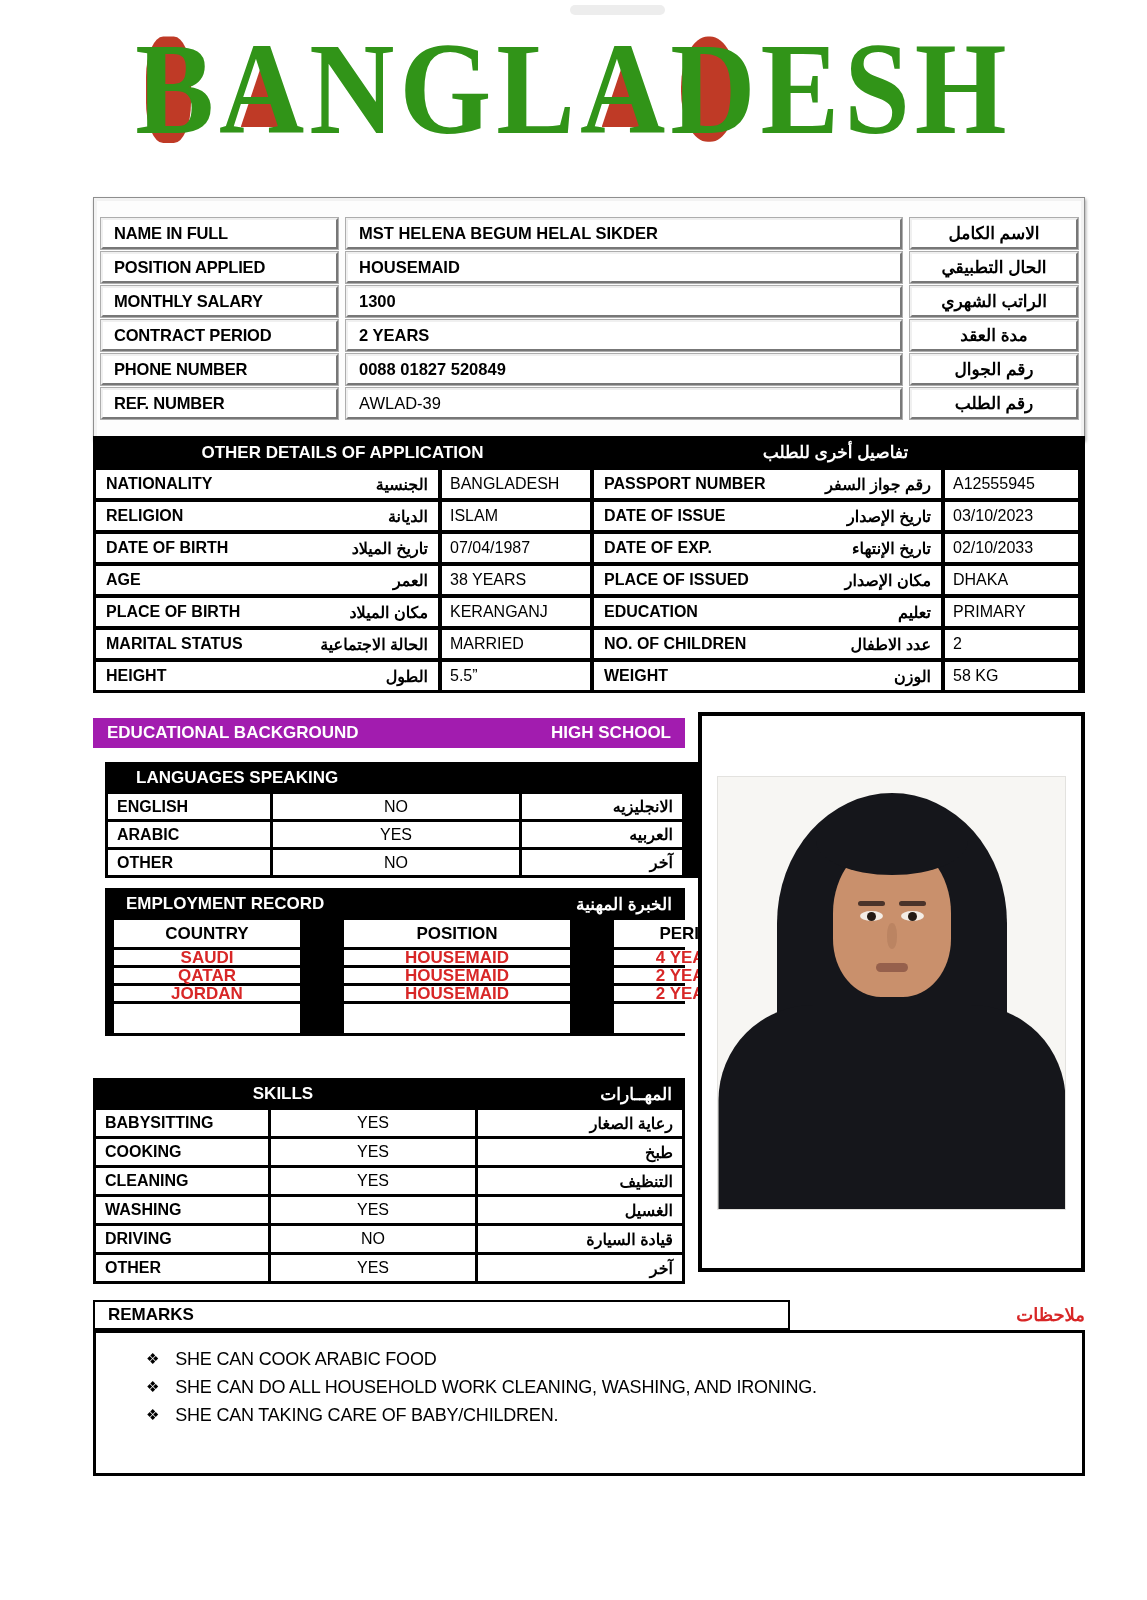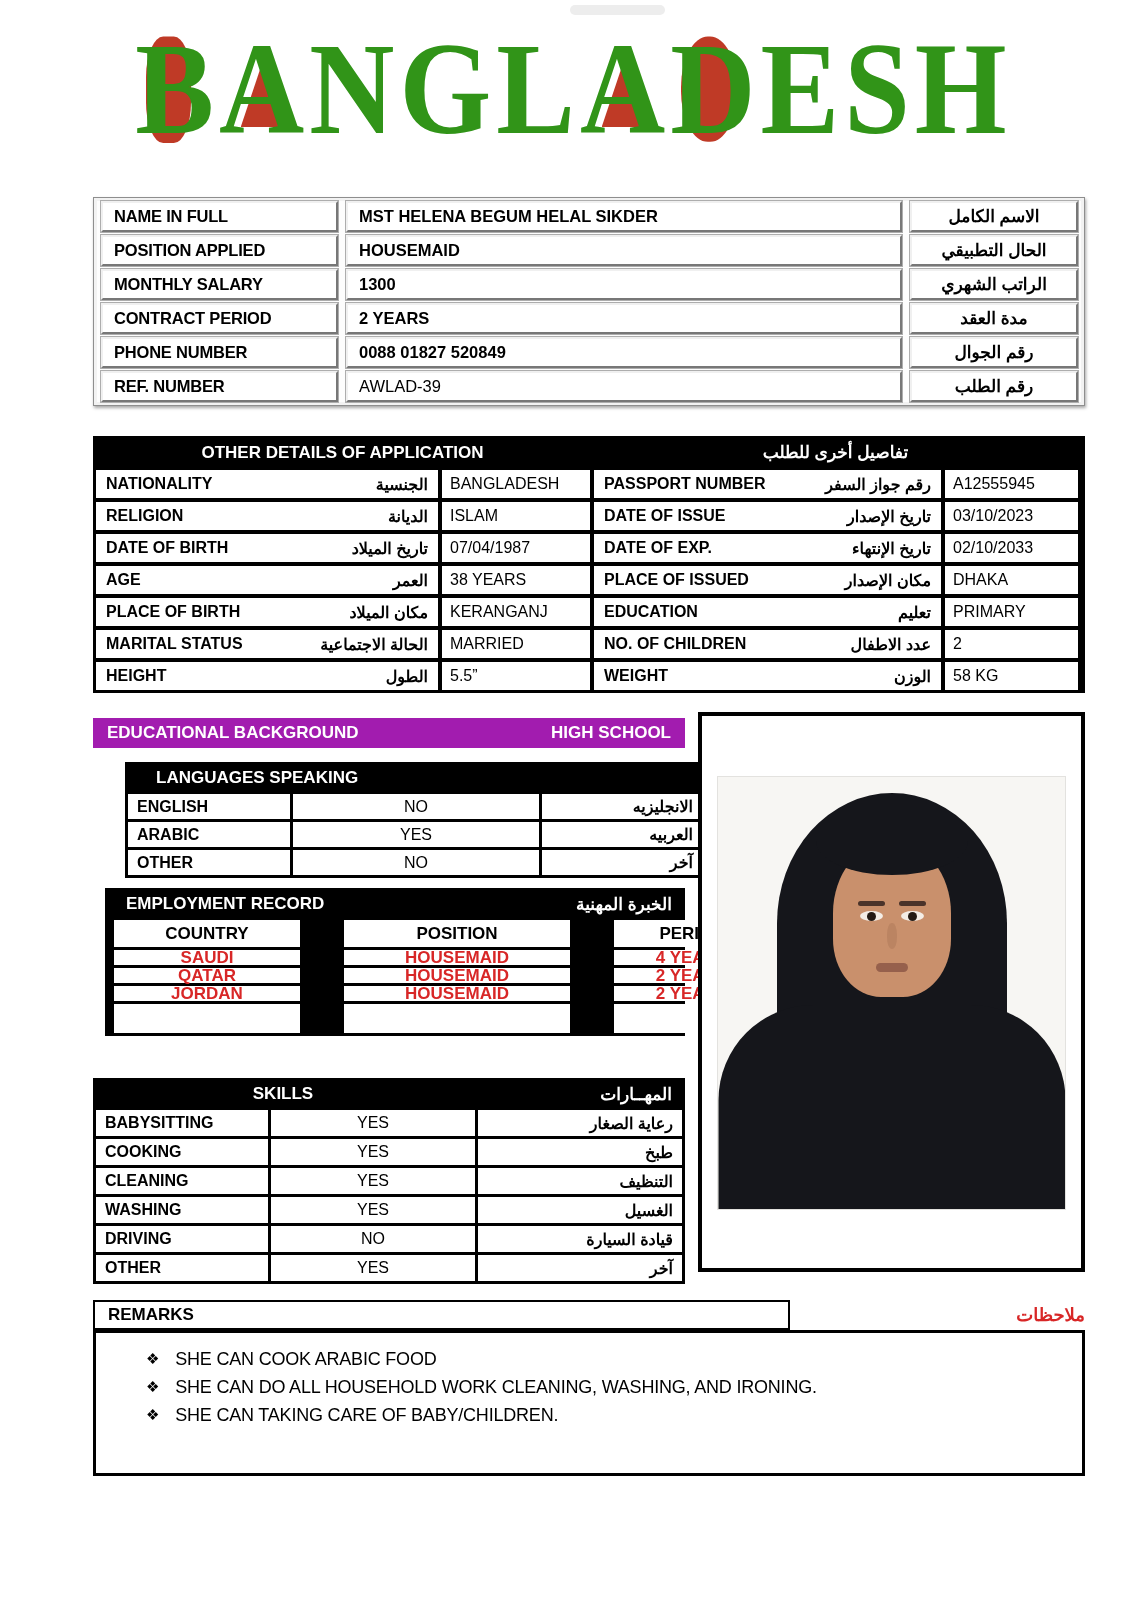--- a/index.html
+++ b/index.html
@@ -21,21 +21,21 @@
   .L { position: relative; display: inline-block; }
   .L .ch { position: relative; z-index: 1; }
   .L .red { position: absolute; z-index: 0; background: #bf3a26; }
   .red-b { left: 13%; top: 11%; width: 54%; height: 79%; border-radius: 38%; }
   .red-a { left: 24%; top: 26%; width: 52%; height: 52%; clip-path: polygon(50% 0, 100% 100%, 0 100%); }
   .red-d { left: 12%; top: 11%; width: 62%; height: 78%; border-radius: 48%; }
 
   
   .applicant {
     position: absolute; left: 93px; top: 197px; width: 992px; background: #fdfdfd;
-    border: 1px solid #8e8e8e; padding: 3px 7px;
+    border: 1px solid #8e8e8e; padding: 20px 7px;
     box-shadow: 1px 2px 3px rgba(0,0,0,.35), inset 0 0 0 3px #f2f2f2;
   }
   .app-row { display: grid; grid-template-columns: 237px 556px 168px; gap: 8px; height: 31px; margin-bottom: 3px; }
   .app-row:last-child { margin-bottom: 0; }
   .bevel {
     background: #fff; border: 2px solid; border-color: #f0f0f0 #777 #777 #f0f0f0;
     box-shadow: 0 0 0 1px #adadad; display: flex; align-items: center; font-size: 16.5px;
   }
   .app-label { font-weight: bold; padding-left: 11px; letter-spacing: -0.2px; }
   .app-value { font-weight: bold; padding-left: 11px; }
@@ -57,21 +57,21 @@
     padding: 0 14px; font-weight: bold; font-size: 17px; }
   .blk { background: #000; padding: 3px; position: absolute; }
   .blk-head { display: flex; justify-content: space-between; align-items: center; height: 26px;
     color: #fff; font-weight: bold; font-size: 17px; padding: 0 10px 0 28px; }
   .g-row { display: grid; gap: 3px; margin-top: 3px; }
   .w-cell { background: #fff; height: 25px; display: flex; align-items: center; font-size: 16px; }
   .c-label { font-weight: bold; padding-left: 9px; }
   .c-mid { justify-content: center; }
   .c-ar { justify-content: flex-end; padding-right: 9px; font-weight: bold; }
 
-  .langs { left: 105px; top: 762px; width: 696px; margin-left: 20px; }
+  .langs { left: 105px; top: 762px; width: 696px; }
   .lang-cols { grid-template-columns: 162px 246px 160px; }
 
   .emp { left: 105px; top: 888px; width: 580px; padding-left: 9px; }
   .emp-cols { grid-template-columns: 186px 226px 156px; gap: 44px; }
   .emp-h { font-weight: bold; justify-content: center; font-size: 17px; height: 27px; }
   .emp-d { font-weight: bold; justify-content: center; font-size: 17px; height: 15px; color: #d82727; }
   .emp-empty .w-cell { height: 29px; }
 
   .skills { left: 93px; top: 1078px; width: 592px; }
   .skills-head { display: grid; grid-template-columns: 374px 1fr; align-items: center; height: 26px;

